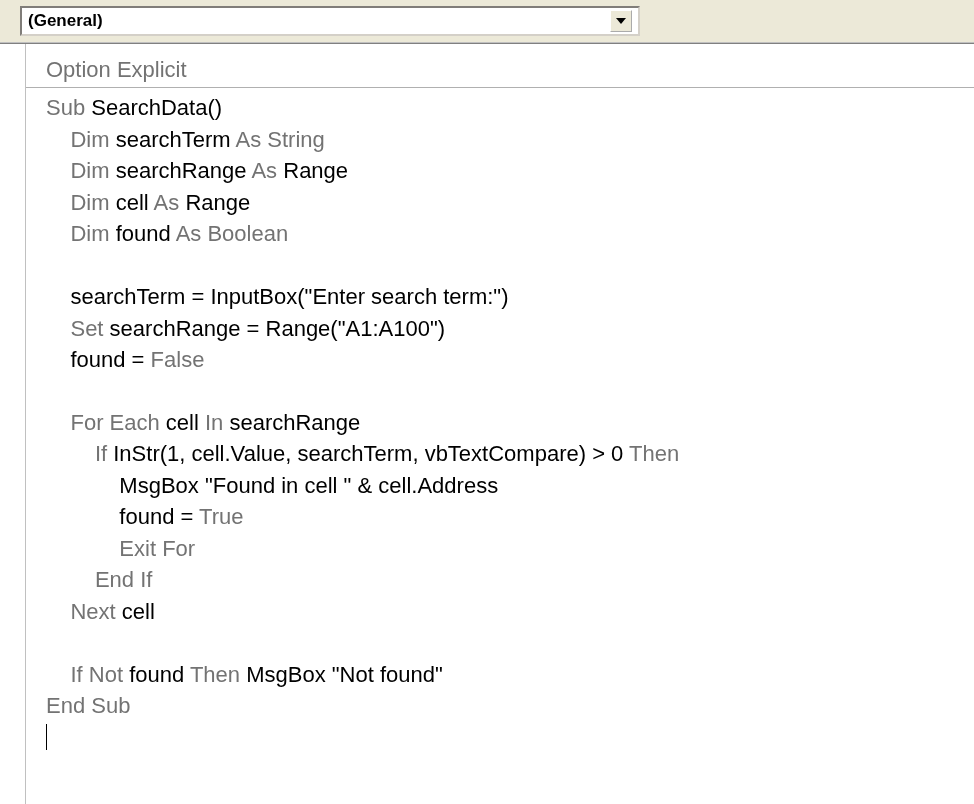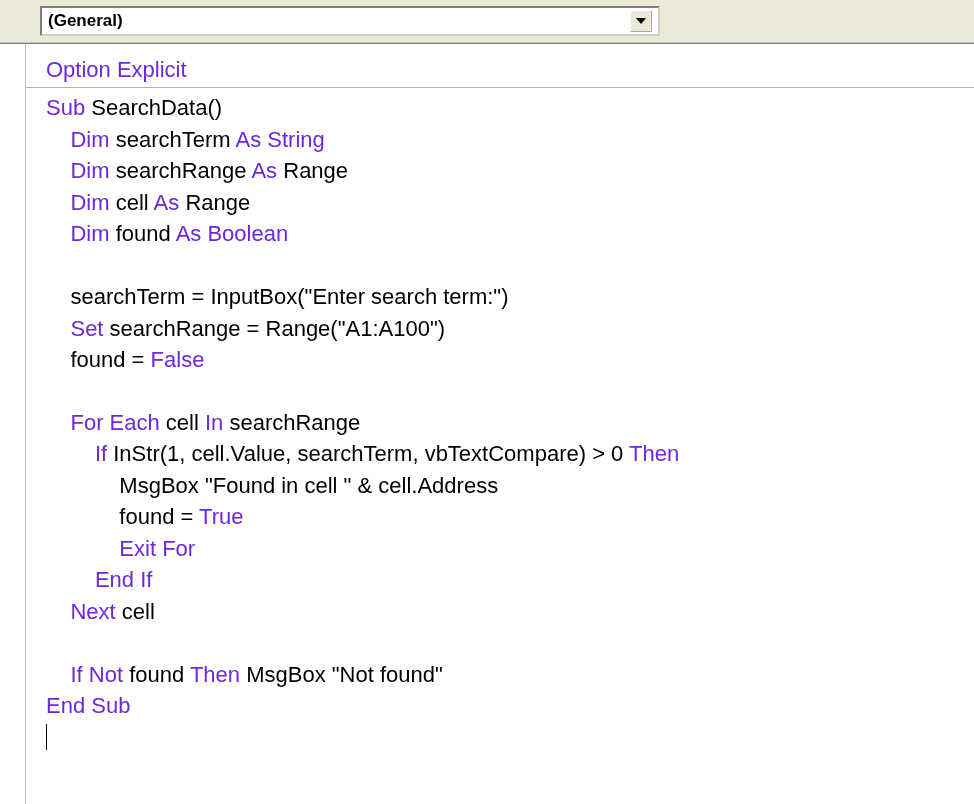--- a/index.html
+++ b/index.html
@@ -14,21 +14,20 @@
 }
 .dropdown {
   display: flex;
   align-items: center;
   background: #fff;
   border: 2px inset #d4d0c8;
   height: 30px;
   font-family: Tahoma, Verdana, sans-serif;
   font-size: 17px;
   font-weight: bold;
-  margin-left: 20px;
 }
 .dropdown-left {
   flex: 0 0 620px;
   padding: 0 6px;
   justify-content: space-between;
 }
 .dropdown-right {
   flex: 1;
   padding: 0 6px;
 }
@@ -68,21 +67,21 @@
   line-height: 1.43;
   color: #000;
   white-space: pre;
   position: relative;
 }
 .decl-divider {
   border-top: 1px solid #b0b0b0;
   margin: 2px 0 4px -20px;
   width: calc(100% + 20px);
 }
-.kw { color: #6d28d9; }
+.kw { color: #737373; }
 .cursor {
   display: inline-block;
   width: 1px;
   height: 26px;
   background: #000;
   vertical-align: text-bottom;
 }
 </style>
 </head>
 <body>

